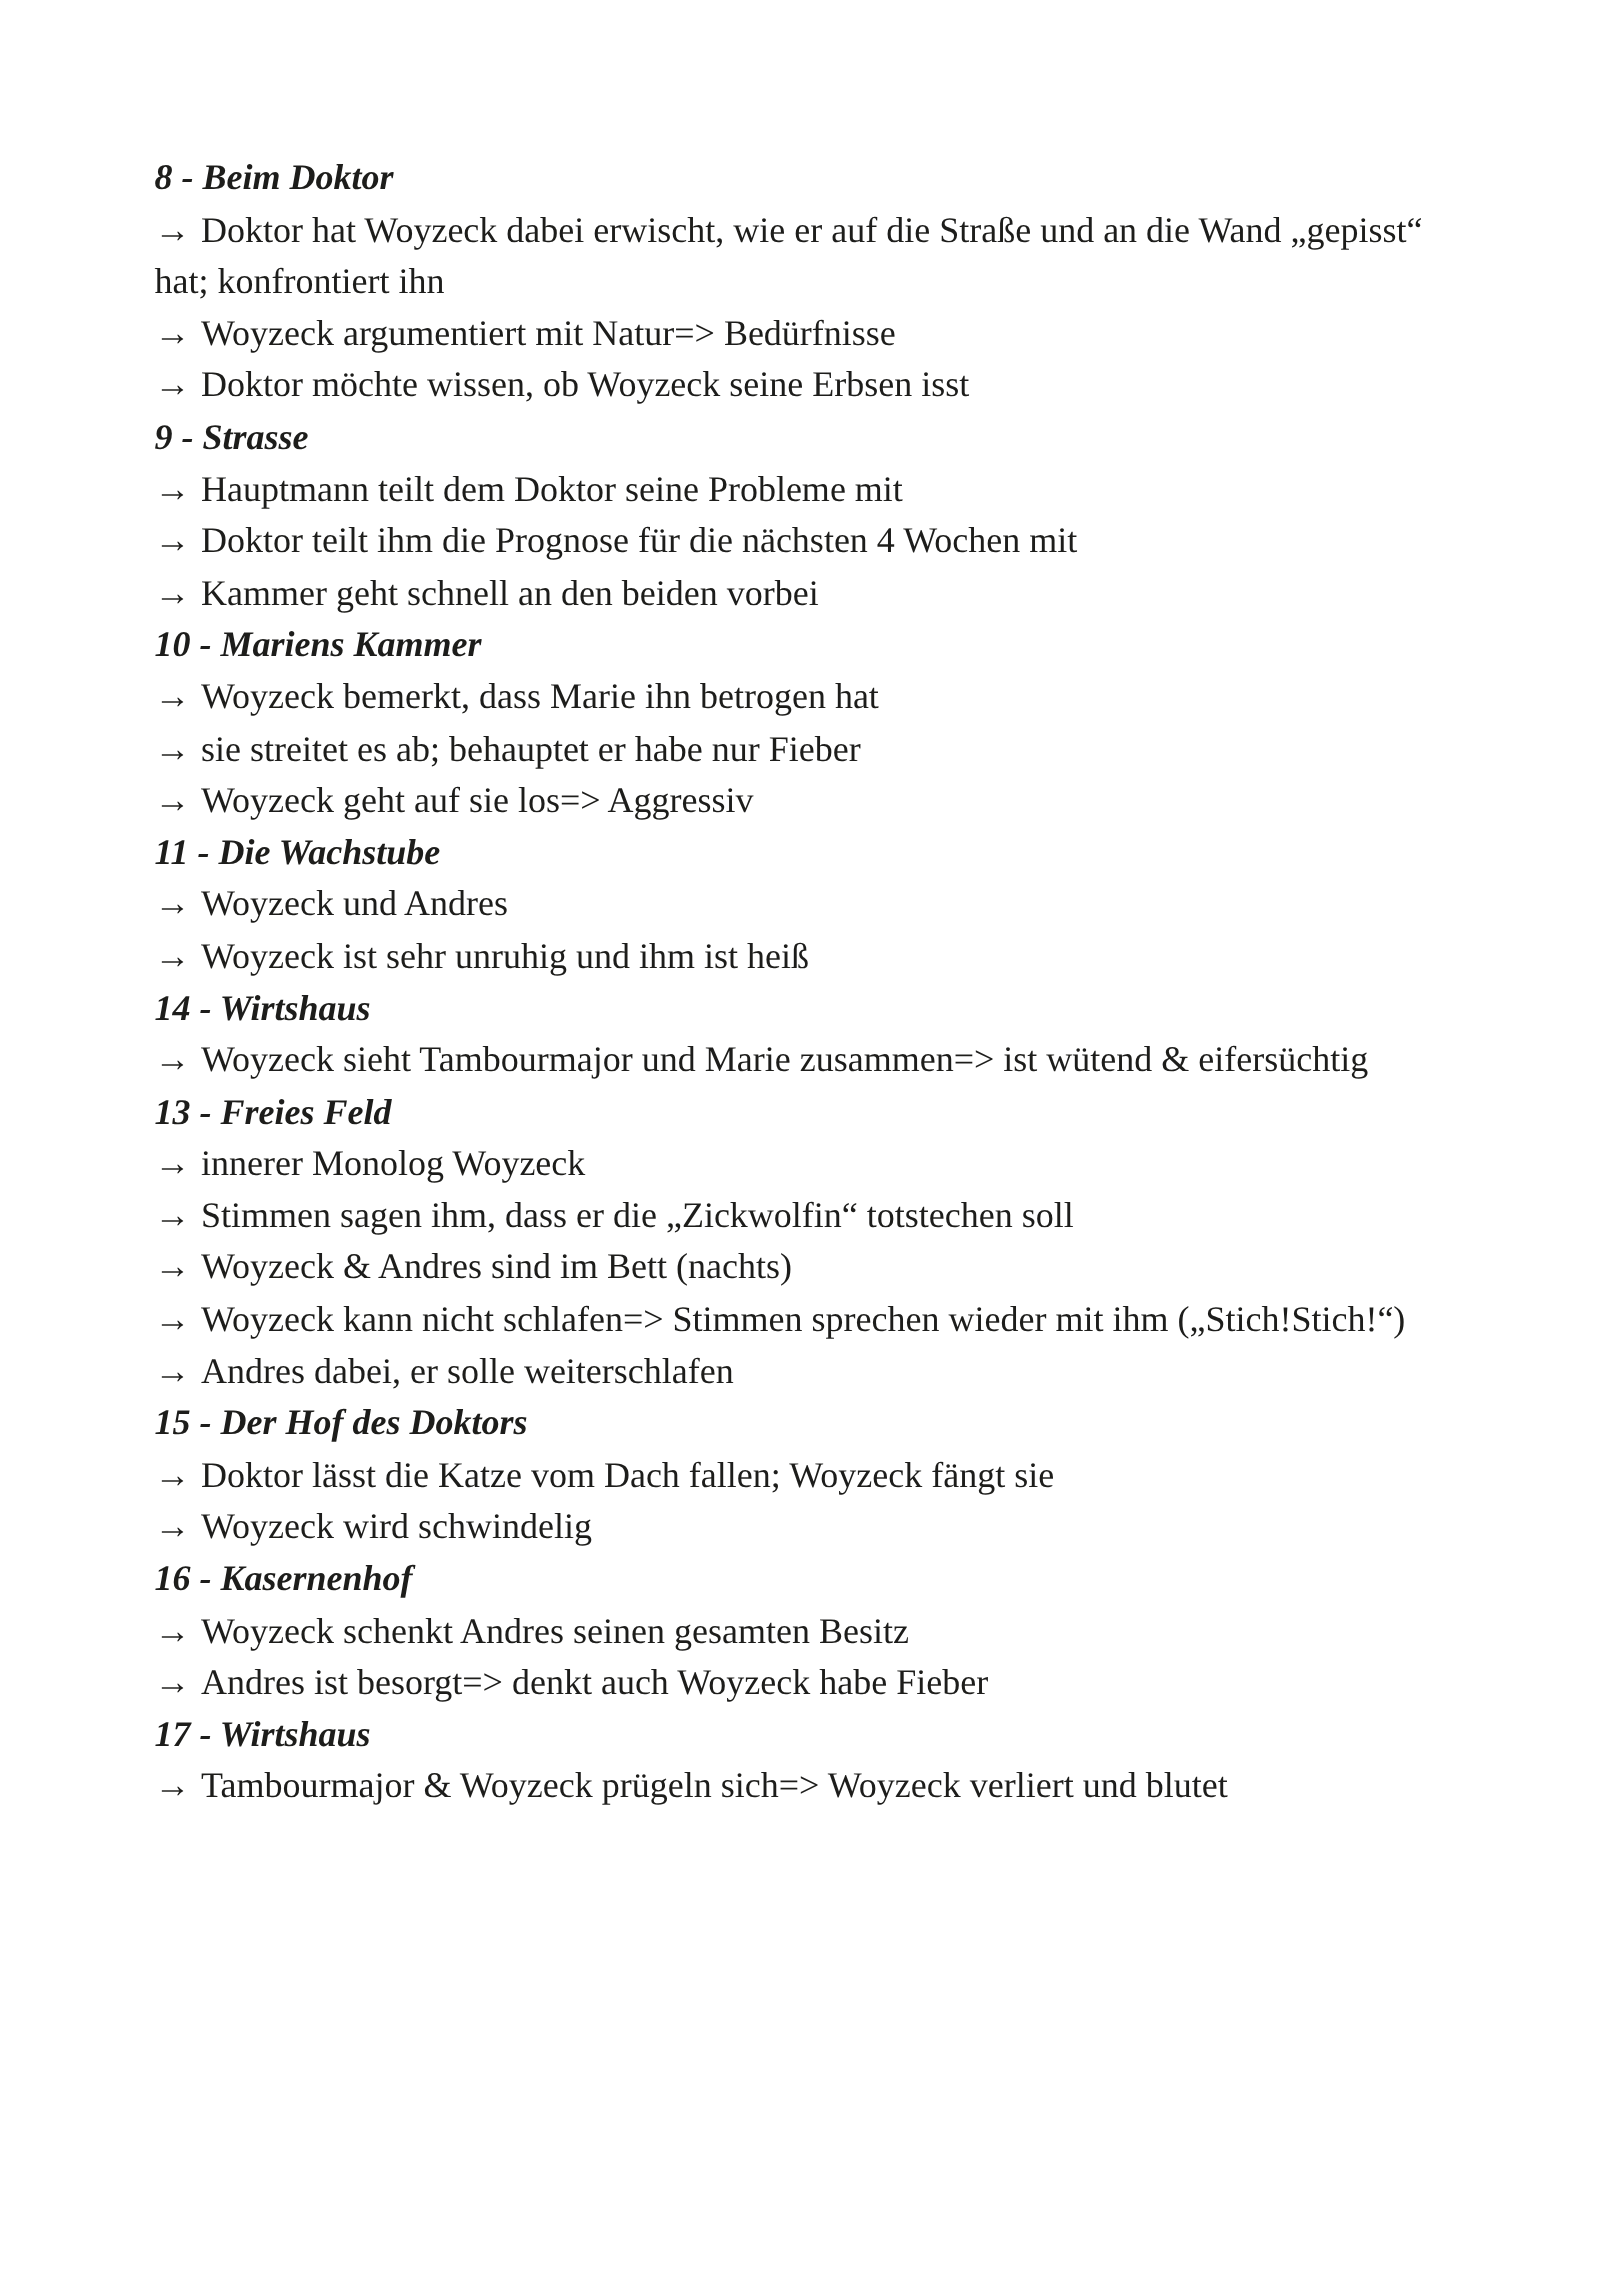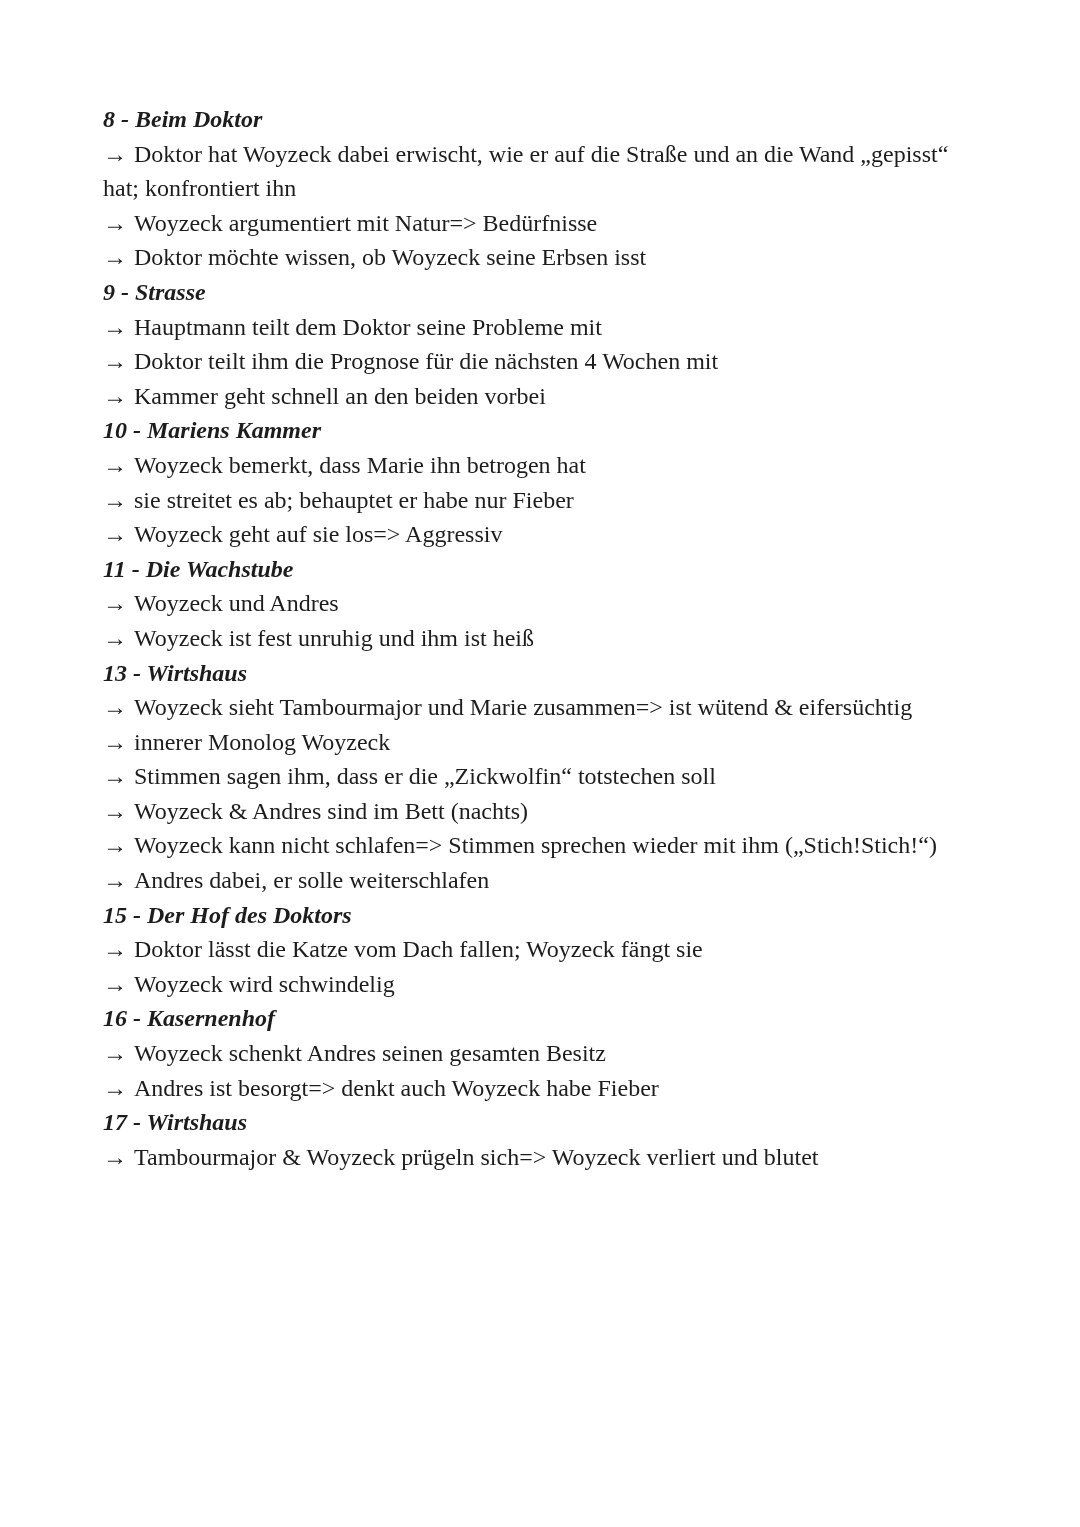--- a/index.html
+++ b/index.html
@@ -49,23 +49,24 @@
       <div class="section-heading">9 - Strasse</div>
       <div class="bullet-item"><span class="arrow">→</span><span>Hauptmann teilt dem Doktor seine Probleme mit</span></div>
       <div class="bullet-item"><span class="arrow">→</span><span>Doktor teilt ihm die Prognose für die nächsten 4 Wochen mit</span></div>
       <div class="bullet-item"><span class="arrow">→</span><span>Kammer geht schnell an den beiden vorbei</span></div>
       <div class="section-heading">10 - Mariens Kammer</div>
       <div class="bullet-item"><span class="arrow">→</span><span>Woyzeck bemerkt, dass Marie ihn betrogen hat</span></div>
       <div class="bullet-item"><span class="arrow">→</span><span>sie streitet es ab; behauptet er habe nur Fieber</span></div>
       <div class="bullet-item"><span class="arrow">→</span><span>Woyzeck geht auf sie los=&gt; Aggressiv</span></div>
       <div class="section-heading">11 - Die Wachstube</div>
       <div class="bullet-item"><span class="arrow">→</span><span>Woyzeck und Andres</span></div>
-      <div class="bullet-item"><span class="arrow">→</span><span>Woyzeck ist fest unruhig und ihm ist heiß</span></div>
-      <div class="section-heading">13 - Wirtshaus</div>
+      <div class="bullet-item"><span class="arrow">→</span><span>Woyzeck ist sehr unruhig und ihm ist heiß</span></div>
+      <div class="section-heading">14 - Wirtshaus</div>
       <div class="bullet-item"><span class="arrow">→</span><span>Woyzeck sieht Tambourmajor und Marie zusammen=&gt; ist wütend &amp; eifersüchtig</span></div>
+      <div class="section-heading">13 - Freies Feld</div>
       <div class="bullet-item"><span class="arrow">→</span><span>innerer Monolog Woyzeck</span></div>
       <div class="bullet-item"><span class="arrow">→</span><span>Stimmen sagen ihm, dass er die „Zickwolfin“ totstechen soll</span></div>
       <div class="bullet-item"><span class="arrow">→</span><span>Woyzeck &amp; Andres sind im Bett (nachts)</span></div>
       <div class="bullet-item"><span class="arrow">→</span><span>Woyzeck kann nicht schlafen=&gt; Stimmen sprechen wieder mit ihm („Stich!Stich!“)</span></div>
       <div class="bullet-item"><span class="arrow">→</span><span>Andres dabei, er solle weiterschlafen</span></div>
       <div class="section-heading">15 - Der Hof des Doktors</div>
       <div class="bullet-item"><span class="arrow">→</span><span>Doktor lässt die Katze vom Dach fallen; Woyzeck fängt sie</span></div>
       <div class="bullet-item"><span class="arrow">→</span><span>Woyzeck wird schwindelig</span></div>
       <div class="section-heading">16 - Kasernenhof</div>
       <div class="bullet-item"><span class="arrow">→</span><span>Woyzeck schenkt Andres seinen gesamten Besitz</span></div>

